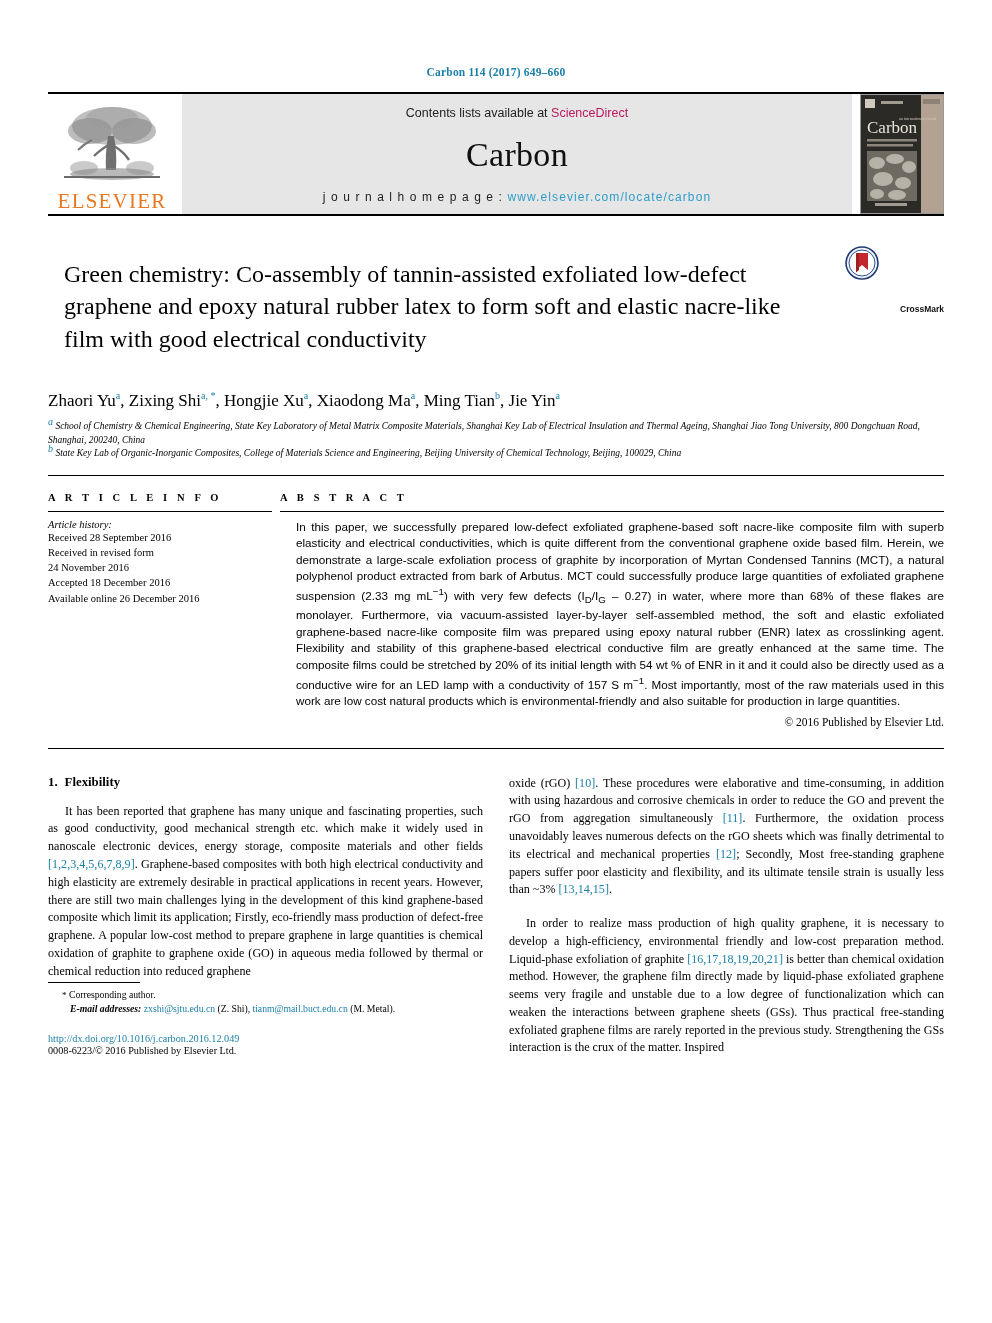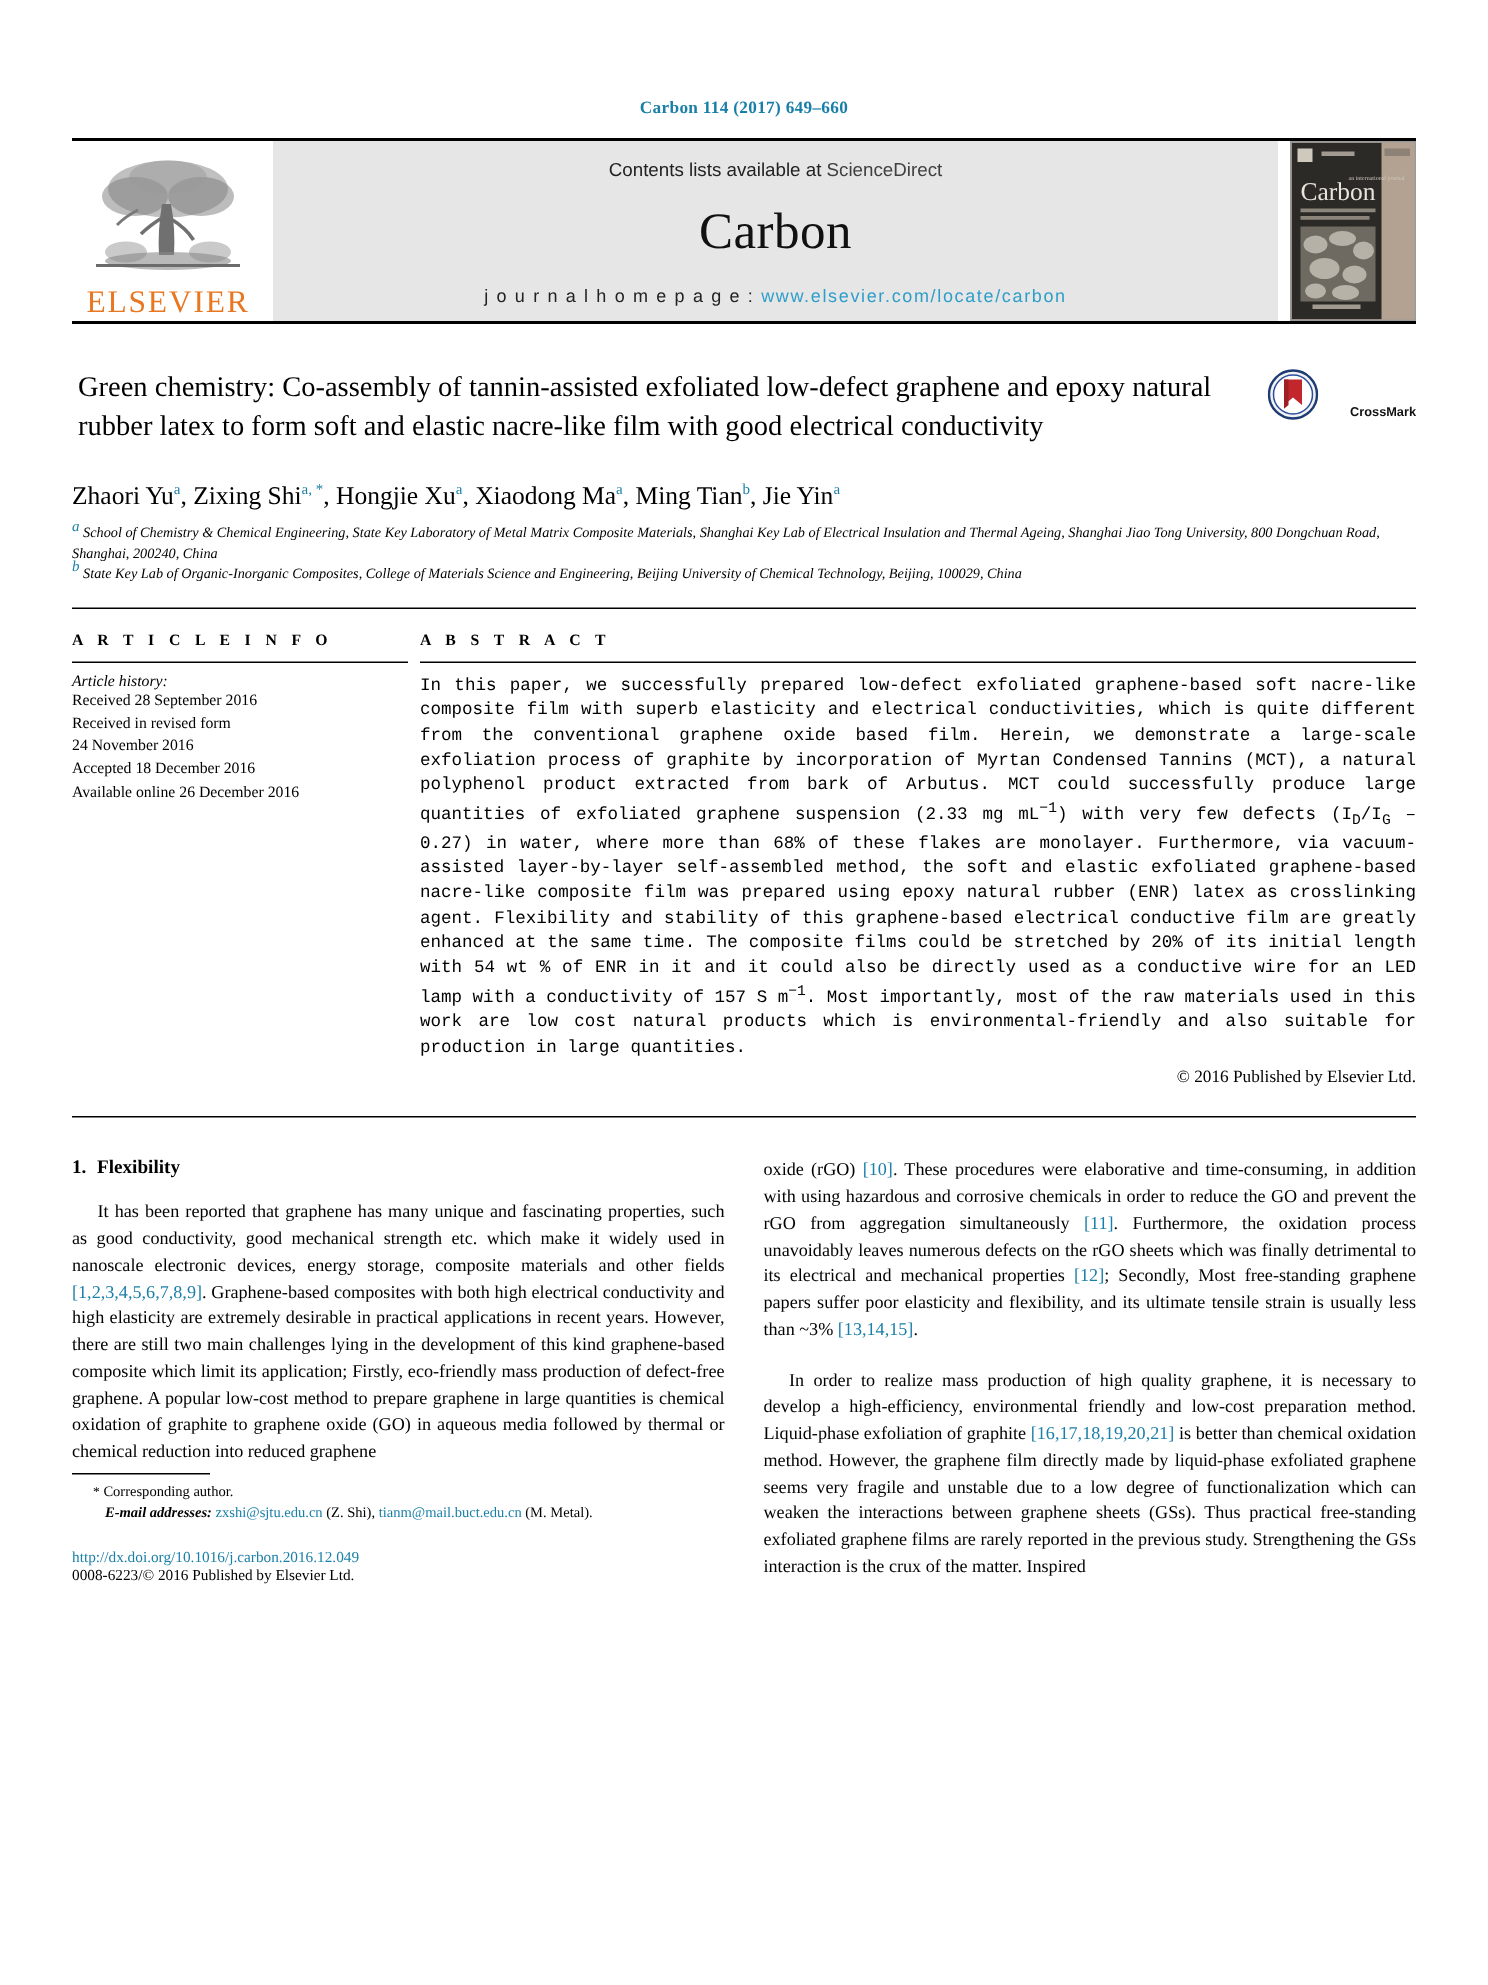--- a/index.html
+++ b/index.html
@@ -75,21 +75,21 @@
     align-items: center;
     padding: 12px 0 10px 0;
     box-sizing: border-box;
   }
   .contents-line {
     font-family: "Liberation Sans", sans-serif;
     font-size: 12.5px;
     color: #222;
   }
   .contents-line .sd {
-    color: #404040;
+    color: #be185d;
   }
   .journal-title {
     font-family: "Liberation Serif", serif;
     font-size: 34px;
     color: #111;
     line-height: 1;
     letter-spacing: .3px;
   }
   .homepage-line {
     font-family: "Liberation Sans", sans-serif;
@@ -112,24 +112,24 @@
   }
 
   
   .title-block {
     display: flex;
     padding-top: 26px;
   }
   .title-main { flex: 1 1 auto; }
   .art-title {
     font-family: "Liberation Serif", serif;
-    font-size: 19px;
+    font-size: 24px;
     line-height: 1.35;
     font-weight: normal;
-    margin: 4px;
+    margin: 16px;
     color: #000;
     max-width: 760px;
   }
   .crossmark {
     flex: 0 0 auto;
     display: flex;
     align-items: flex-start;
     gap: 21px;
     padding-top: 4px;
   }
@@ -189,25 +189,26 @@
     font-style: italic;
     font-size: 10.5px;
     font-family: "Liberation Serif", serif;
   }
   .hist-line {
     font-size: 10.5px;
     line-height: 1.45;
     font-family: "Liberation Serif", serif;
   }
   .abstract-body {
-    font-family: Liberation Mono, monospace;
+    font-family: Liberation Sans, sans-serif;
     font-size: 11.7px;
     line-height: 1.42;
     text-align: justify;
     color: #000;
+    margin-left: 16px;
   }
   .abstract-copy {
     text-align: right;
     font-size: 11.5px;
     margin-top: 6px;
     font-family: "Liberation Serif", serif;
   }
   .rule-bottom-abs { border-top: 1.8px solid #000; margin-top: 20px; }
 
   

